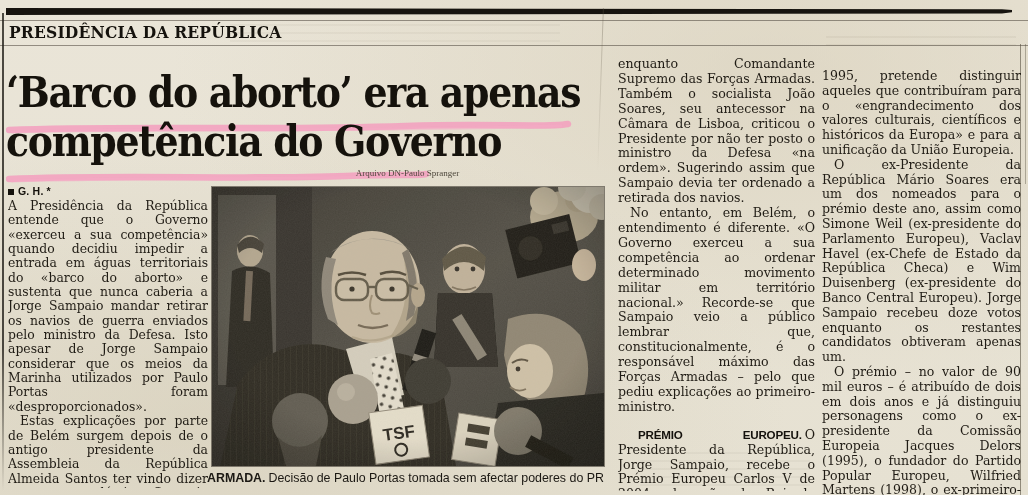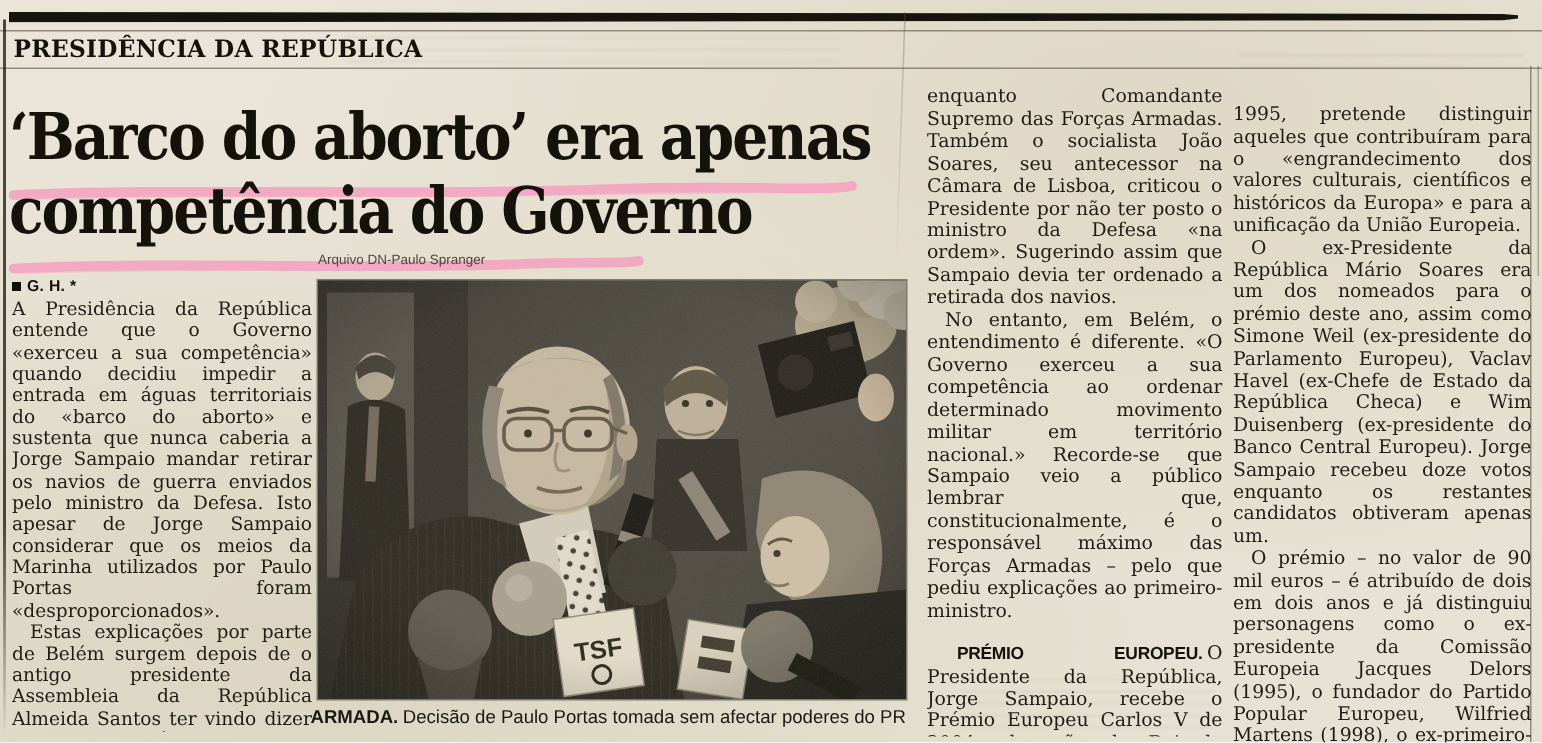--- a/index.html
+++ b/index.html
@@ -37,22 +37,22 @@
   .col p.first{text-indent:0;}
   .col1{left:8px; top:199px; width:200px; height:289px; font-size:12.4px; line-height:14.35px;}
   .col3{left:618px; top:57px; width:197px; height:434px; font-size:12.6px; line-height:14.9px;}
   .col4{left:822px; top:69px; width:199px; height:434px; font-size:12.55px; line-height:14.8px;}
   .sect{margin-top:13px !important; text-indent:0 !important;}
   .sect-lead{font-family:"Liberation Sans",sans-serif; font-weight:bold; font-size:11.6px;
     letter-spacing:-.2px; margin-right:3px; color:#14110c;padding-left:20px;}
   
   .photo{position:absolute; left:212px; top:187px; width:392px; height:279px;
     outline:1px solid rgba(45,40,32,.55); background:#3a3733;}
-  .credit{position:absolute; left:212px; top:168px; width:391px; text-align:left;
-    font-family:Liberation Sans, sans-serif; font-size:9px; color:#4e483c;}
+  .credit{position:absolute; left:212px; top:168px; width:391px; text-align:center;
+    font-family:Liberation Serif, serif; font-size:9px; color:#4e483c;}
   .caption{position:absolute; left:207px; top:471px; width:440px;
     font-family:"Liberation Sans",sans-serif; font-size:12.4px; color:#1b1813;}
   .caption .cap-lead{font-weight:bold; margin-right:3px;}
   
   .ghost{position:absolute; filter:blur(.6px);
     background:repeating-linear-gradient(180deg, rgba(112,103,84,.12) 0 2px, rgba(112,103,84,0) 2px 8px);}
   .crease{position:absolute; left:600px; top:8px; width:1px; height:165px;
     background:linear-gradient(180deg, rgba(90,82,66,.35), rgba(90,82,66,0)); transform:rotate(2deg);}
 </style>
 </head>

